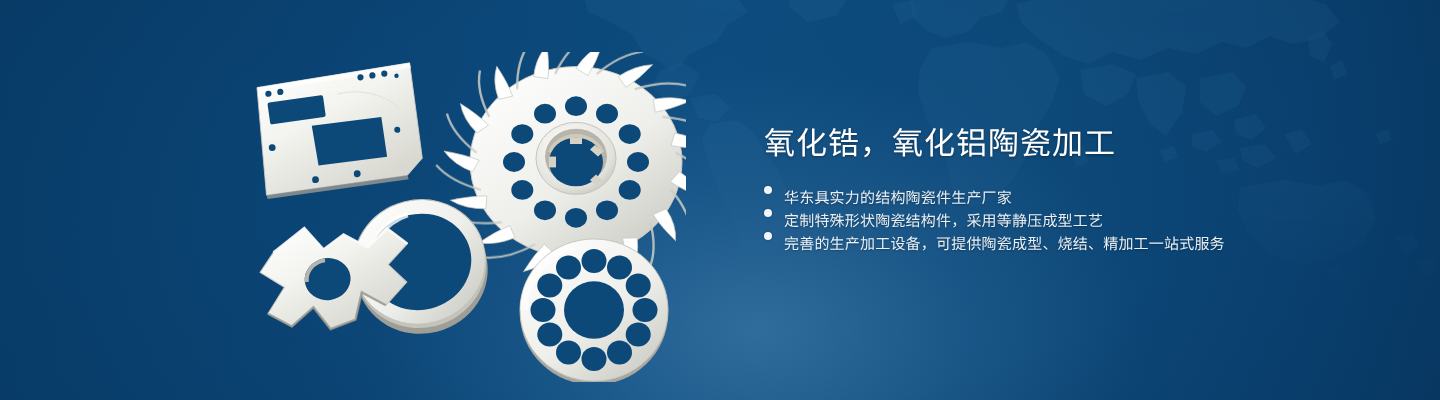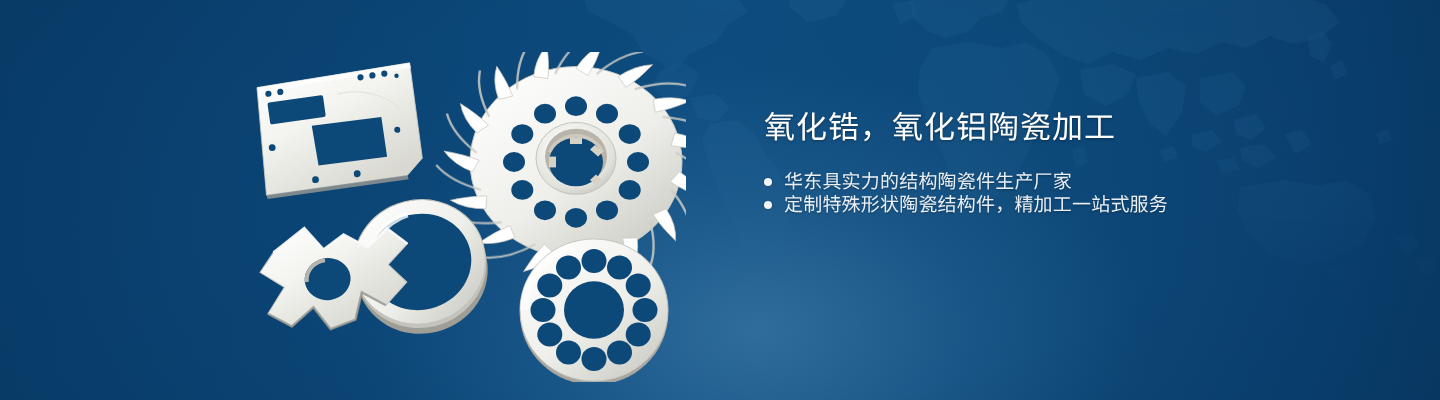--- a/index.html
+++ b/index.html
@@ -79,35 +79,34 @@
     left: 764px;
     top: 108px;
     width: 620px;
   }
   .headline {
     color: #ffffff;
     font-size: 31px;
     line-height: 40px;
     letter-spacing: 1px;
     font-weight: 400;
-    margin: 0 0 22px 0;
+    margin: 16px 0 22px 0;
     text-shadow: 0 1px 3px rgba(0,0,0,0.35);
     white-space: nowrap;
   }
   .bullets {
     list-style: none;
     margin: 0;
     padding: 0;
   }
   .bullet {
     display: flex;
-    align-items: center;
     height: 23px;
     color: #e9eff5;
-    font-size: 19px;
+    font-size: 15px;
     line-height: 23px;
     letter-spacing: 0.2px;
     text-shadow: 0 1px 2px rgba(0,0,0,0.30);
   }
   .dot {
     flex: 0 0 auto;
     width: 8px;
     height: 8px;
     border-radius: 50%;
     background: #f2f6fa;
@@ -370,18 +369,22 @@
   <div class="text-block">
     <h1 class="headline">氧化锆，氧化铝陶瓷加工</h1>
 
     <ul class="bullets">
       <li class="bullet">
         <span class="dot"></span>
         <span class="bullet-text">华东具实力的结构陶瓷件生产厂家</span>
       </li>
       <li class="bullet">
         <span class="dot"></span>
-        <span class="bullet-text">定制特殊形状陶瓷结构件，精加工一站式服务</span>
+        <span class="bullet-text">定制特殊形状陶瓷结构件，采用等静压成型工艺</span>
+      </li>
+      <li class="bullet">
+        <span class="dot"></span>
+        <span class="bullet-text">完善的生产加工设备，可提供陶瓷成型、烧结、精加工一站式服务</span>
       </li>
     </ul>
   </div>
 
 </div>
 
 </body></html>

